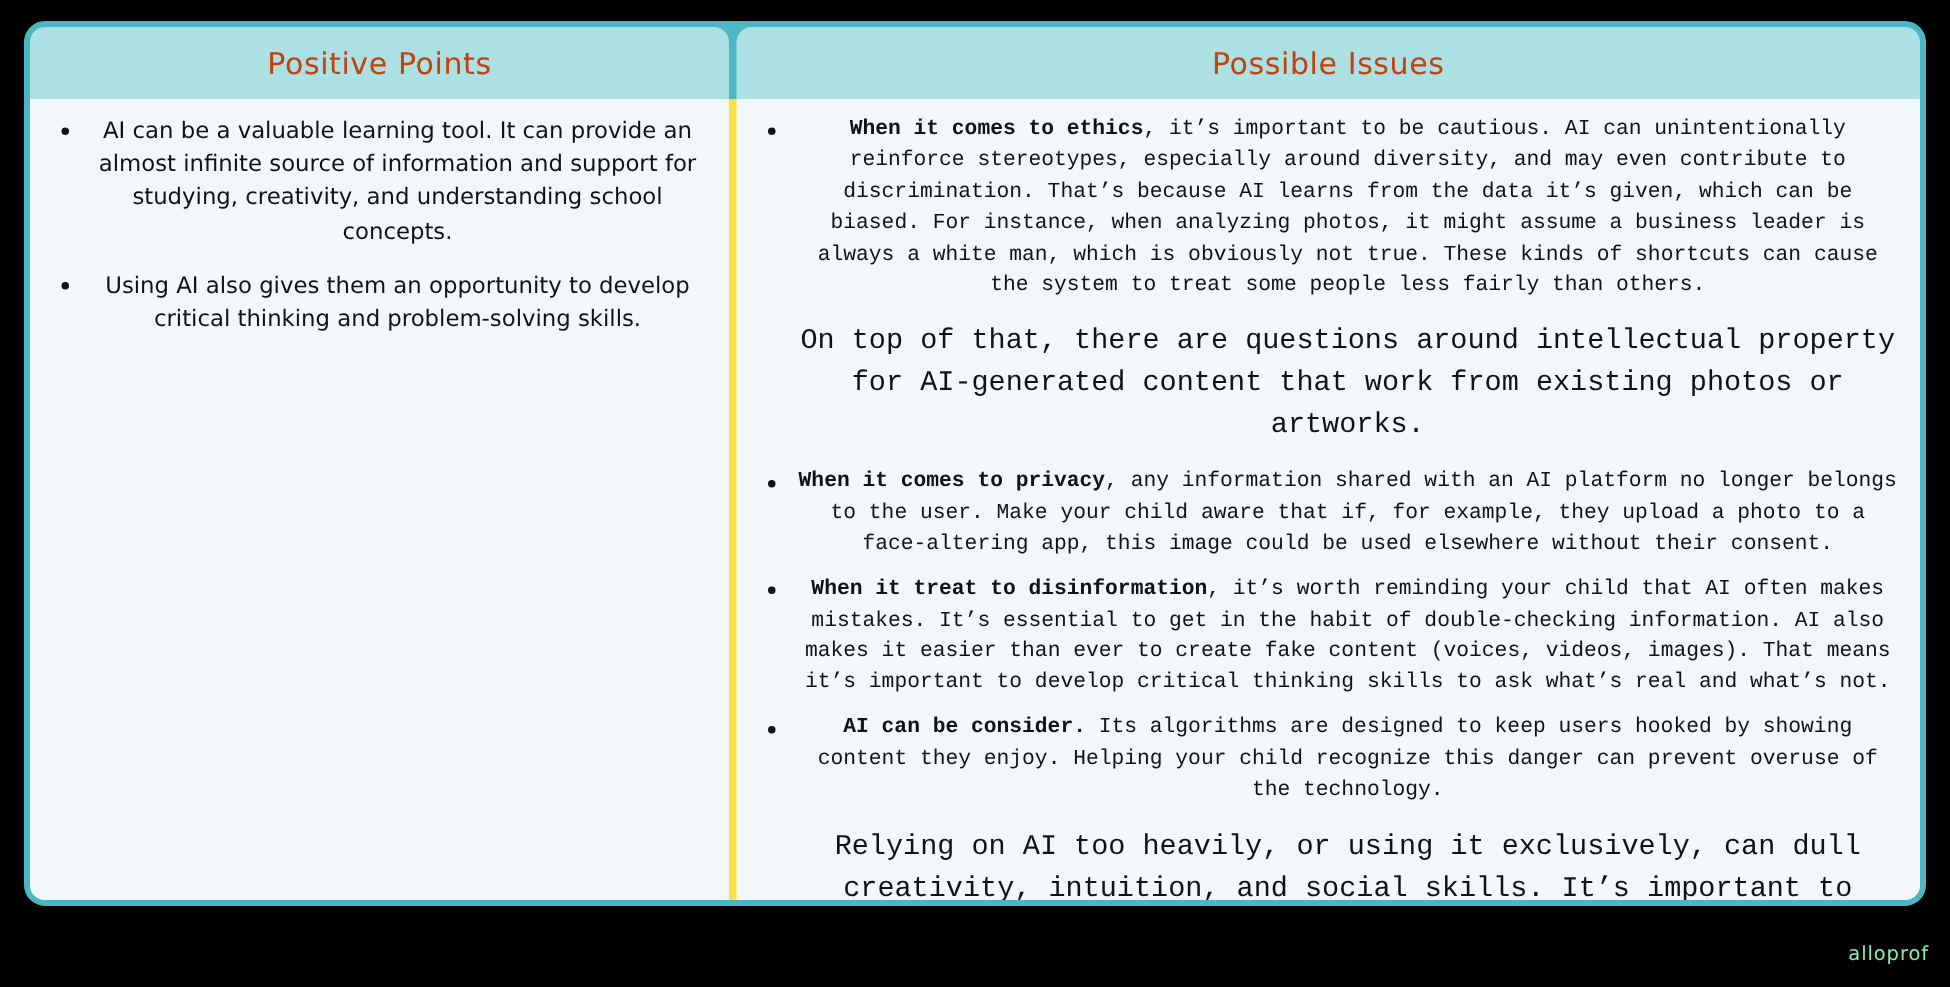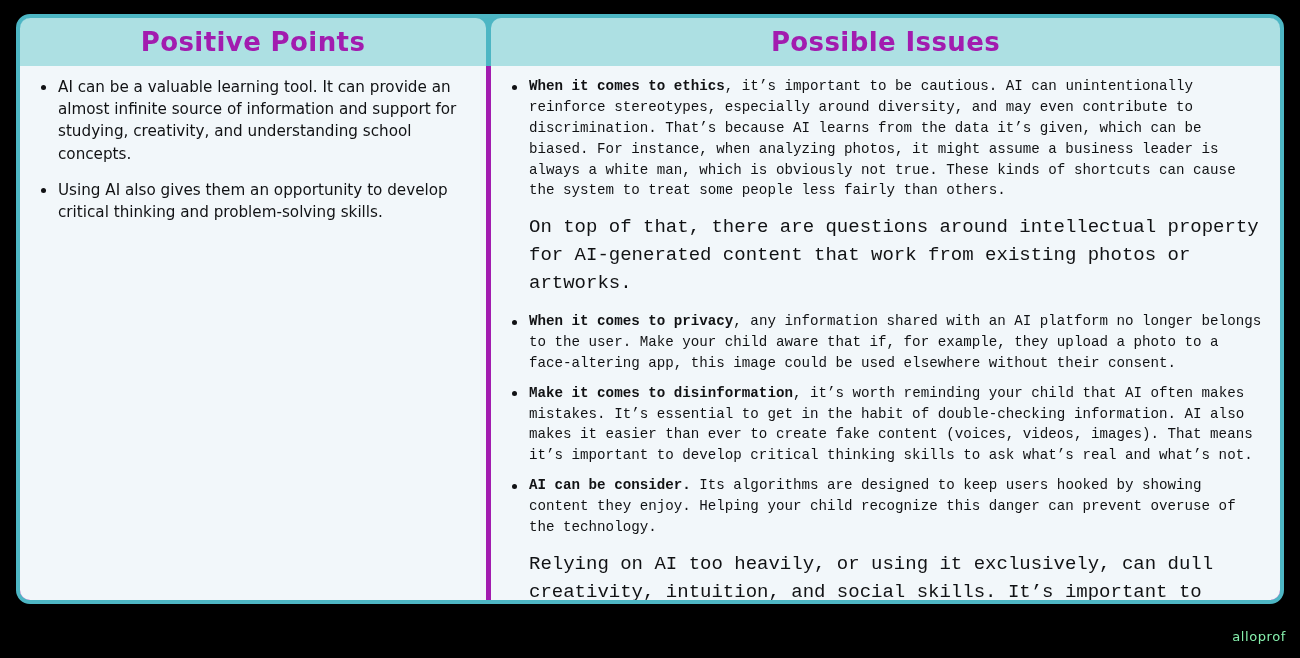--- a/index.html
+++ b/index.html
@@ -55,34 +55,35 @@
   }
   .header-cell.left {
     flex: 0 0 466px;
     border-top-left-radius: 10px;
   }
   .header-cell.right {
     flex: 1 1 auto;
   }
   .header-title {
     font-family: "DejaVu Sans", sans-serif;
-    font-weight: bold;
-    font-size: 26px;
-    color: #a21caf;
+    font-weight: normal;
+    font-size: 20px;
+    color: #c2410c;
     letter-spacing: 0.4px;
     line-height: 1;
   }
 
   
   .body-row {
     display: flex;
     flex: 1 1 auto;
-    background: #a21caf;
+    background: #fde047;
     gap: 5px;
     min-height: 0;
+    text-align: center;
   }
   .col {
     background: #f2f7fa;
     box-sizing: border-box;
     padding: 10px 14px 10px 14px;
     overflow: hidden;
   }
   .col.left {
     flex: 0 0 466px;
   }
@@ -182,21 +183,21 @@
           <li>
             <span class="lead">When it comes to ethics</span><span>, it’s important to be cautious. AI can unintentionally reinforce stereotypes, especially around diversity, and may even contribute to discrimination. That’s because AI learns from the data it’s given, which can be biased. For instance, when analyzing photos, it might assume a business leader is always a white man, which is obviously not true. These kinds of shortcuts can cause the system to treat some people less fairly than others.</span>
             <div class="para-extra">On top of that, there are questions around intellectual property for AI-generated content that work from existing photos or artworks.</div>
           </li>
 
           <li>
             <span class="lead">When it comes to privacy</span><span>, any information shared with an AI platform no longer belongs to the user. Make your child aware that if, for example, they upload a photo to a face-altering app, this image could be used elsewhere without their consent.</span>
           </li>
 
           <li>
-            <span class="lead">Make it comes to disinformation</span><span>, it’s worth reminding your child that AI often makes mistakes. It’s essential to get in the habit of double-checking information. AI also makes it easier than ever to create fake content (voices, videos, images). That means it’s important to develop critical thinking skills to ask what’s real and what’s not.</span>
+            <span class="lead">When it treat to disinformation</span><span>, it’s worth reminding your child that AI often makes mistakes. It’s essential to get in the habit of double-checking information. AI also makes it easier than ever to create fake content (voices, videos, images). That means it’s important to develop critical thinking skills to ask what’s real and what’s not.</span>
           </li>
 
           <li>
             <span class="lead">AI can be consider.</span><span> Its algorithms are designed to keep users hooked by showing content they enjoy. Helping your child recognize this danger can prevent overuse of the technology.</span>
             <div class="para-extra">Relying on AI too heavily, or using it exclusively, can dull creativity, intuition, and social skills. It’s important to maintain a balance.</div>
           </li>
 
           <li>
             <span class="lead">And there’s the environmental side to consider:</span><span> AI consumes a lot of energy, uses precious water to cool its servers, and requires rare earth materials for its hardware.</span>
           </li>

